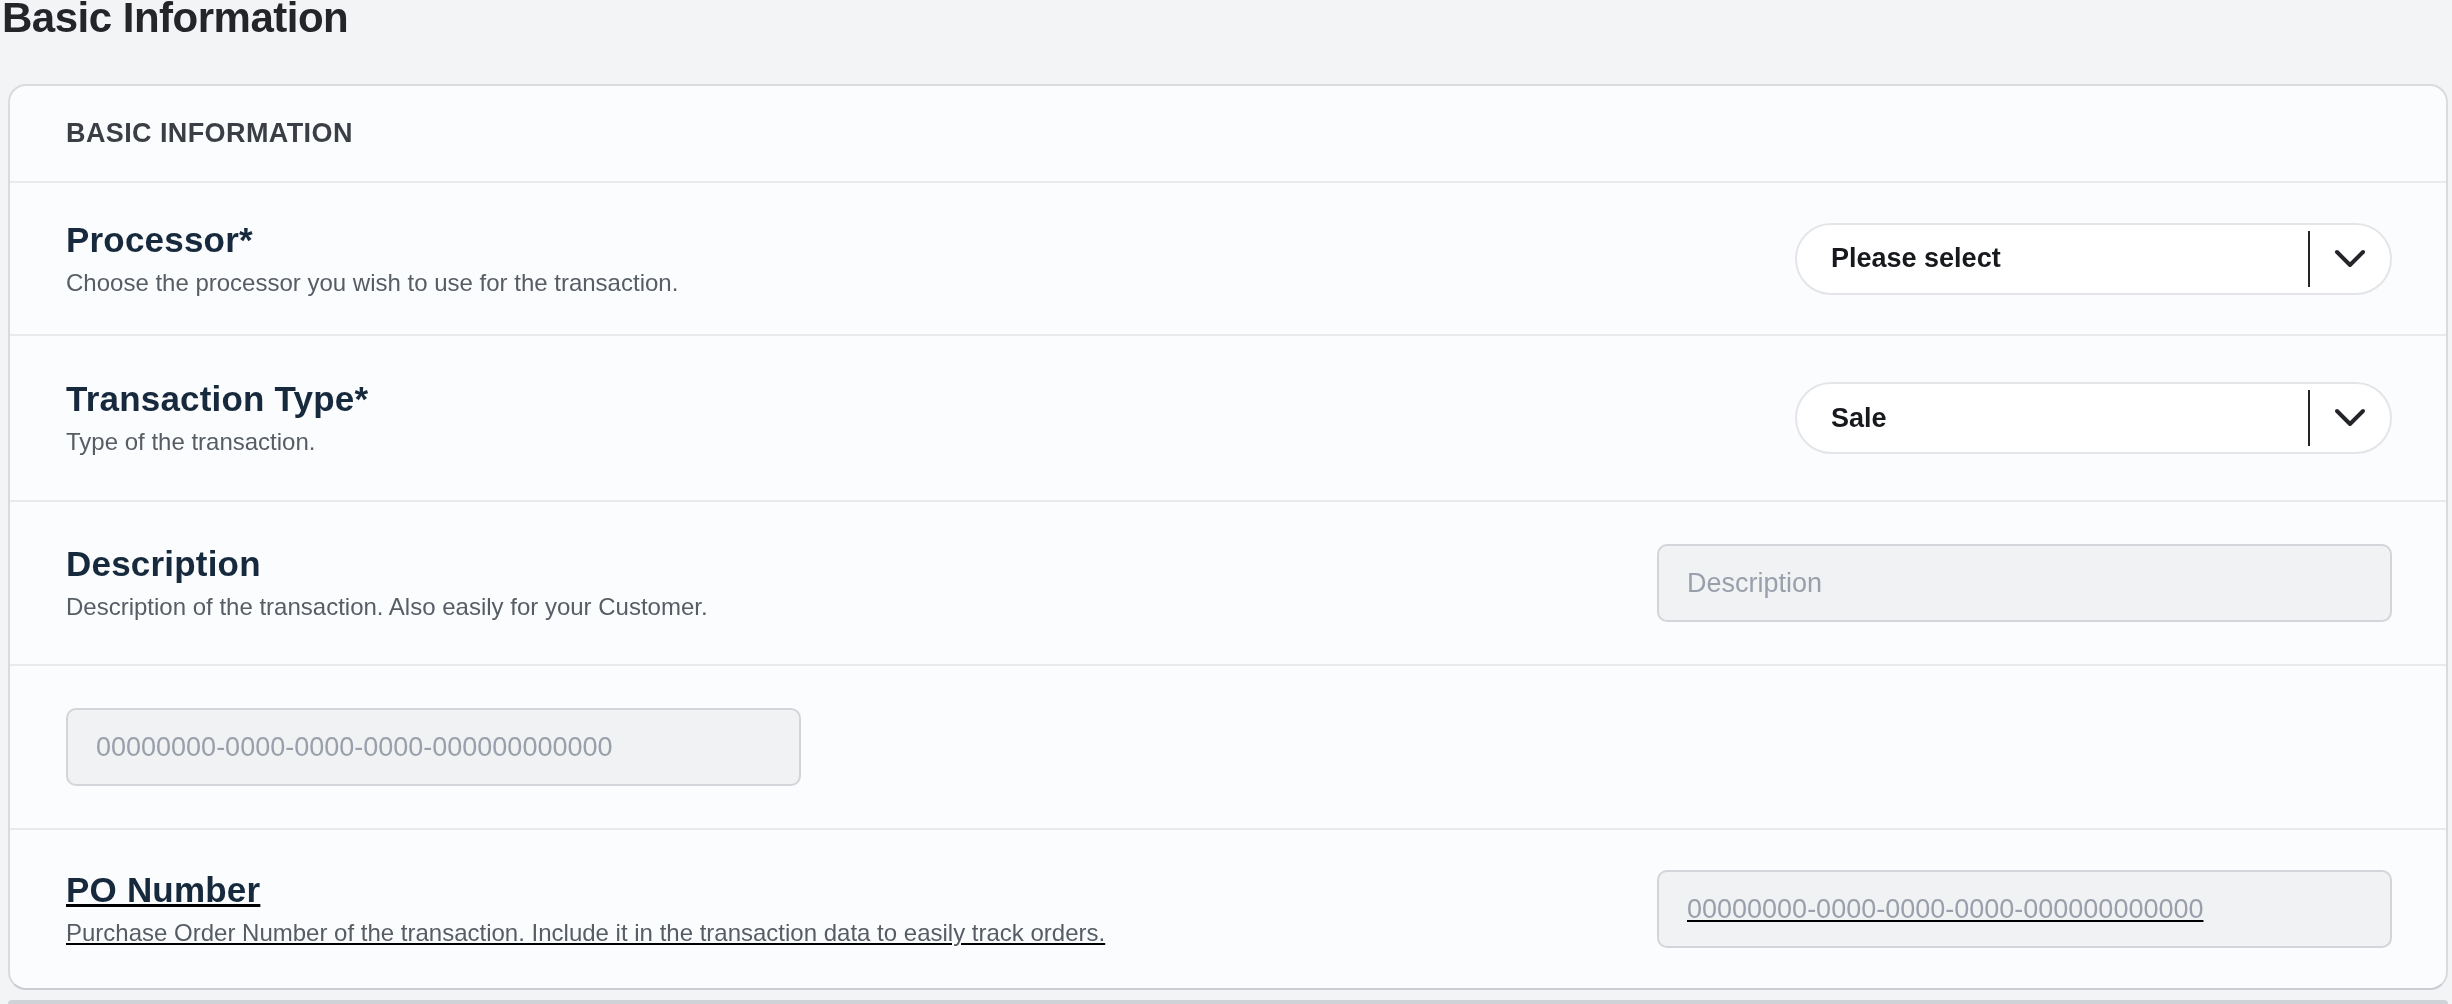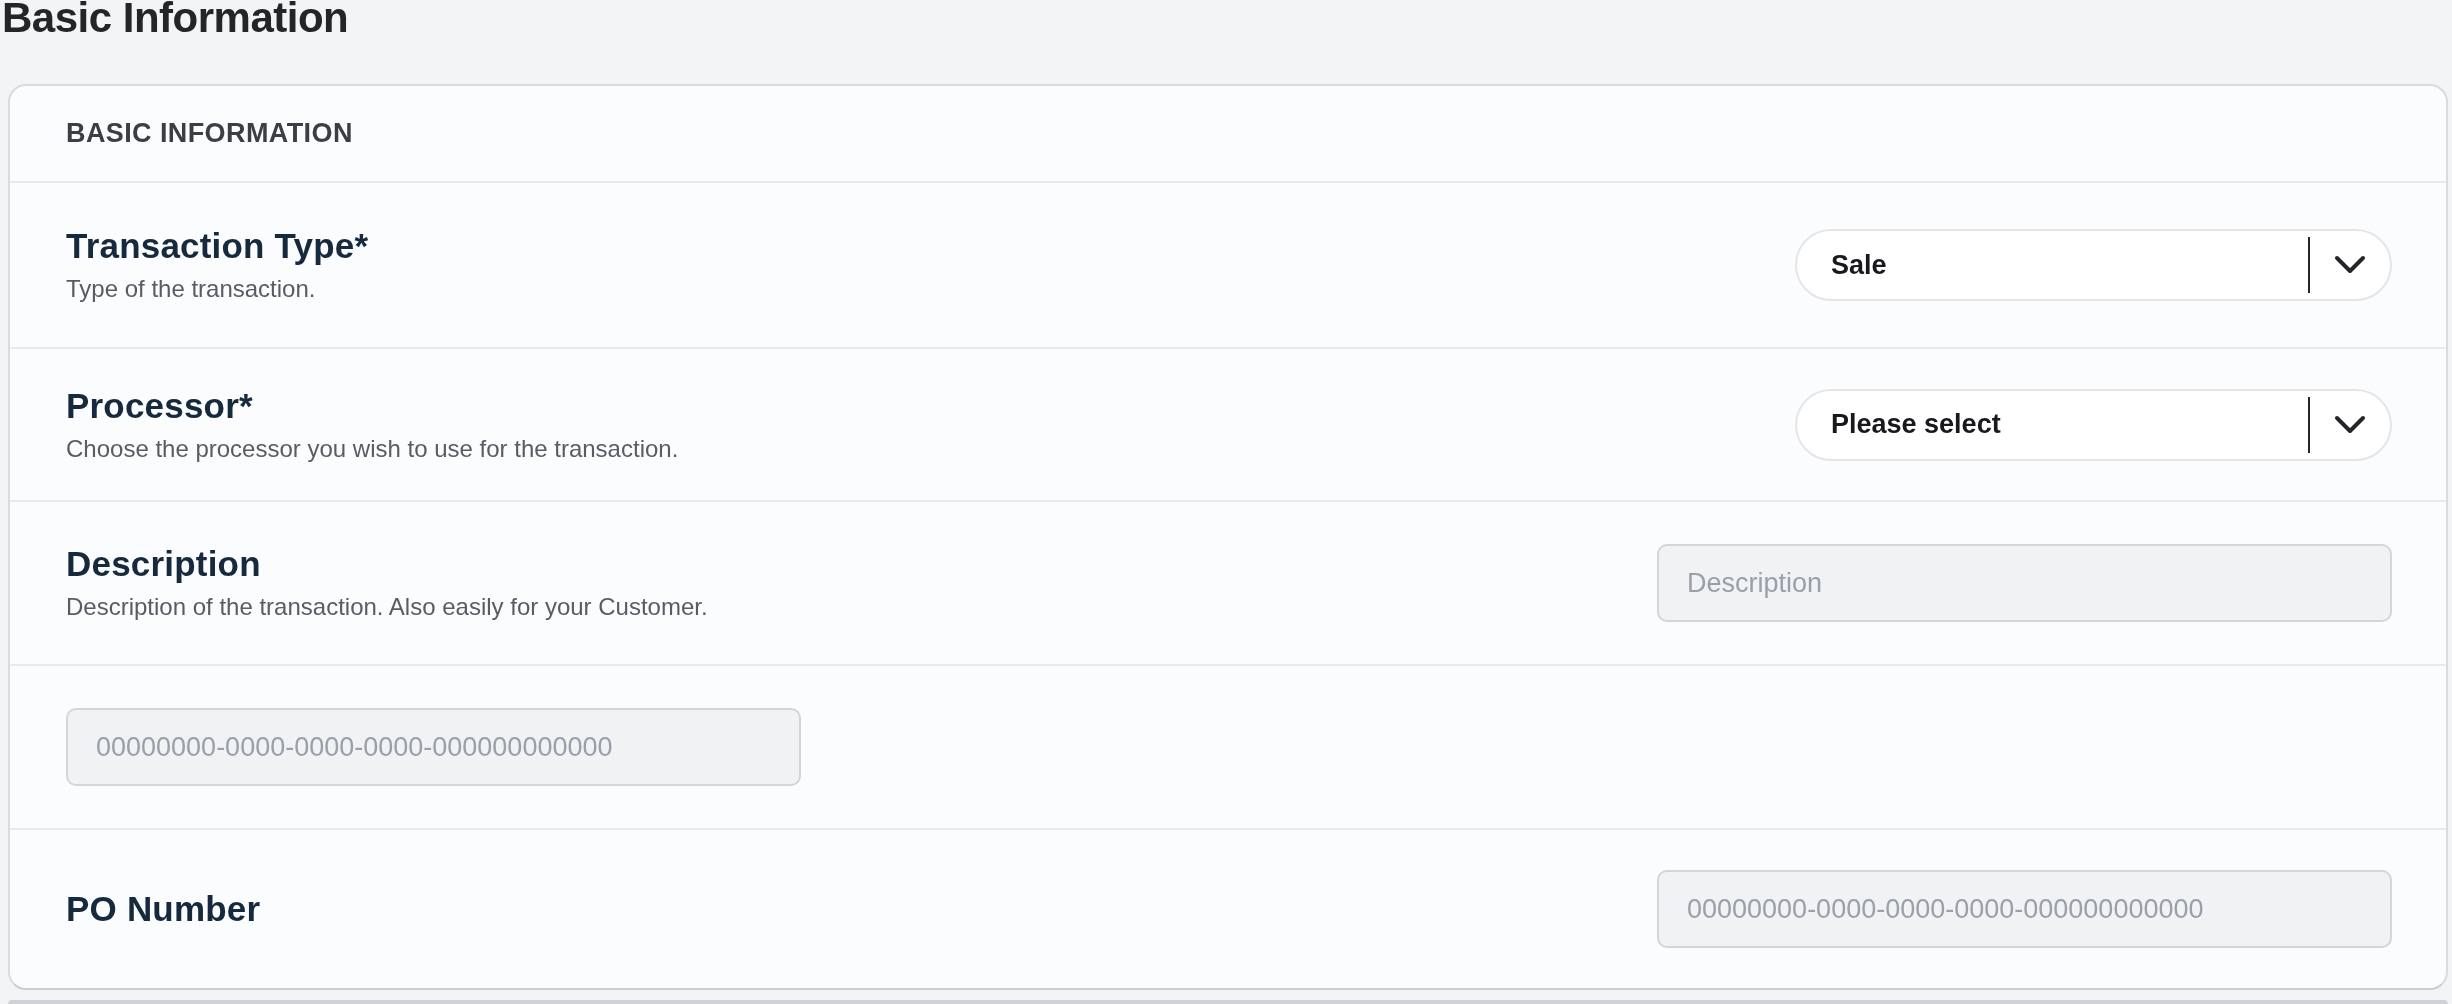--- a/index.html
+++ b/index.html
@@ -34,21 +34,21 @@
     font-size:27px; font-weight:700; color:#3b3f45; letter-spacing:0.4px;
   }
   .form-row {
     display:flex; align-items:center; justify-content:space-between;
     padding:0 54px 0 56px;
     border-bottom:2px solid #e9eaec;
   }
   .form-row.h1x { flex:0 0 166px; }
   .form-row.h2x { flex:0 0 153px; }
   .form-row.h3x { flex:0 0 164px;justify-content:space-between; }
-  .form-row.last { flex:1 1 auto; border-bottom:none; }
+  .form-row.last { flex:1 1 auto; border-bottom:none;text-decoration:underline; }
   .label-block { display:flex; flex-direction:column; }
   .row-title {
     font-size:35px; font-weight:800; color:#16293d; letter-spacing:0.2px;
     line-height:40px;
   }
   .row-desc {
     margin-top:8px;
     font-size:24px; font-weight:400; color:#575d64; line-height:30px;
   }
   .pill-select {
@@ -93,43 +93,43 @@
 <body>
 
 <h1 class="page-title">Basic Information</h1>
 
 <div class="card">
 
   <div class="card-header">
     <span class="card-header-label">BASIC INFORMATION</span>
   </div>
 
-  <div class="form-row h1x">
+  <div class="form-row h2x">
     <div class="label-block">
-      <span class="row-title">Transaction Type*</span>
-      <span class="row-desc">Type of the transaction.</span>
+      <span class="row-title">Processor*</span>
+      <span class="row-desc">Choose the processor you wish to use for the transaction.</span>
     </div>
     <div class="pill-select">
-      <span class="pill-value">Sale</span>
+      <span class="pill-value">Please select</span>
       <span class="pill-divider"></span>
       <span class="pill-caret">
         <svg width="34" height="20" viewBox="0 0 34 20">
             <path d="M4 3 L17 16 L30 3" fill="none" stroke="#232528" stroke-width="4" stroke-linecap="round" stroke-linejoin="round"></path>
           </svg>
       </span>
     </div>
   </div>
 
-  <div class="form-row h2x">
+  <div class="form-row h1x">
     <div class="label-block">
-      <span class="row-title">Processor*</span>
-      <span class="row-desc">Choose the processor you wish to use for the transaction.</span>
+      <span class="row-title">Transaction Type*</span>
+      <span class="row-desc">Type of the transaction.</span>
     </div>
     <div class="pill-select">
-      <span class="pill-value">Please select</span>
+      <span class="pill-value">Sale</span>
       <span class="pill-divider"></span>
       <span class="pill-caret">
         <svg width="34" height="20" viewBox="0 0 34 20">
             <path d="M4 3 L17 16 L30 3" fill="none" stroke="#232528" stroke-width="4" stroke-linecap="round" stroke-linejoin="round"></path>
           </svg>
       </span>
     </div>
   </div>
 
   <div class="form-row h3x">
@@ -140,19 +140,20 @@
     <input class="text-input" type="text" placeholder="Description" style="">
   </div>
 
   <div class="form-row h3x">
     <input class="text-input" type="text" placeholder="00000000-0000-0000-0000-000000000000" style="">
   </div>
 
   <div class="form-row last">
     <div class="label-block">
       <span class="row-title">PO Number</span>
+      <span class="row-desc">Purchase Order Number of the transaction. Include it in the transaction data to easily track orders.</span>
     </div>
     <input class="text-input" type="text" placeholder="00000000-0000-0000-0000-000000000000" style="">
   </div>
 
 </div>
 
 <div class="bottom-edge"></div>
 
 </body></html>

